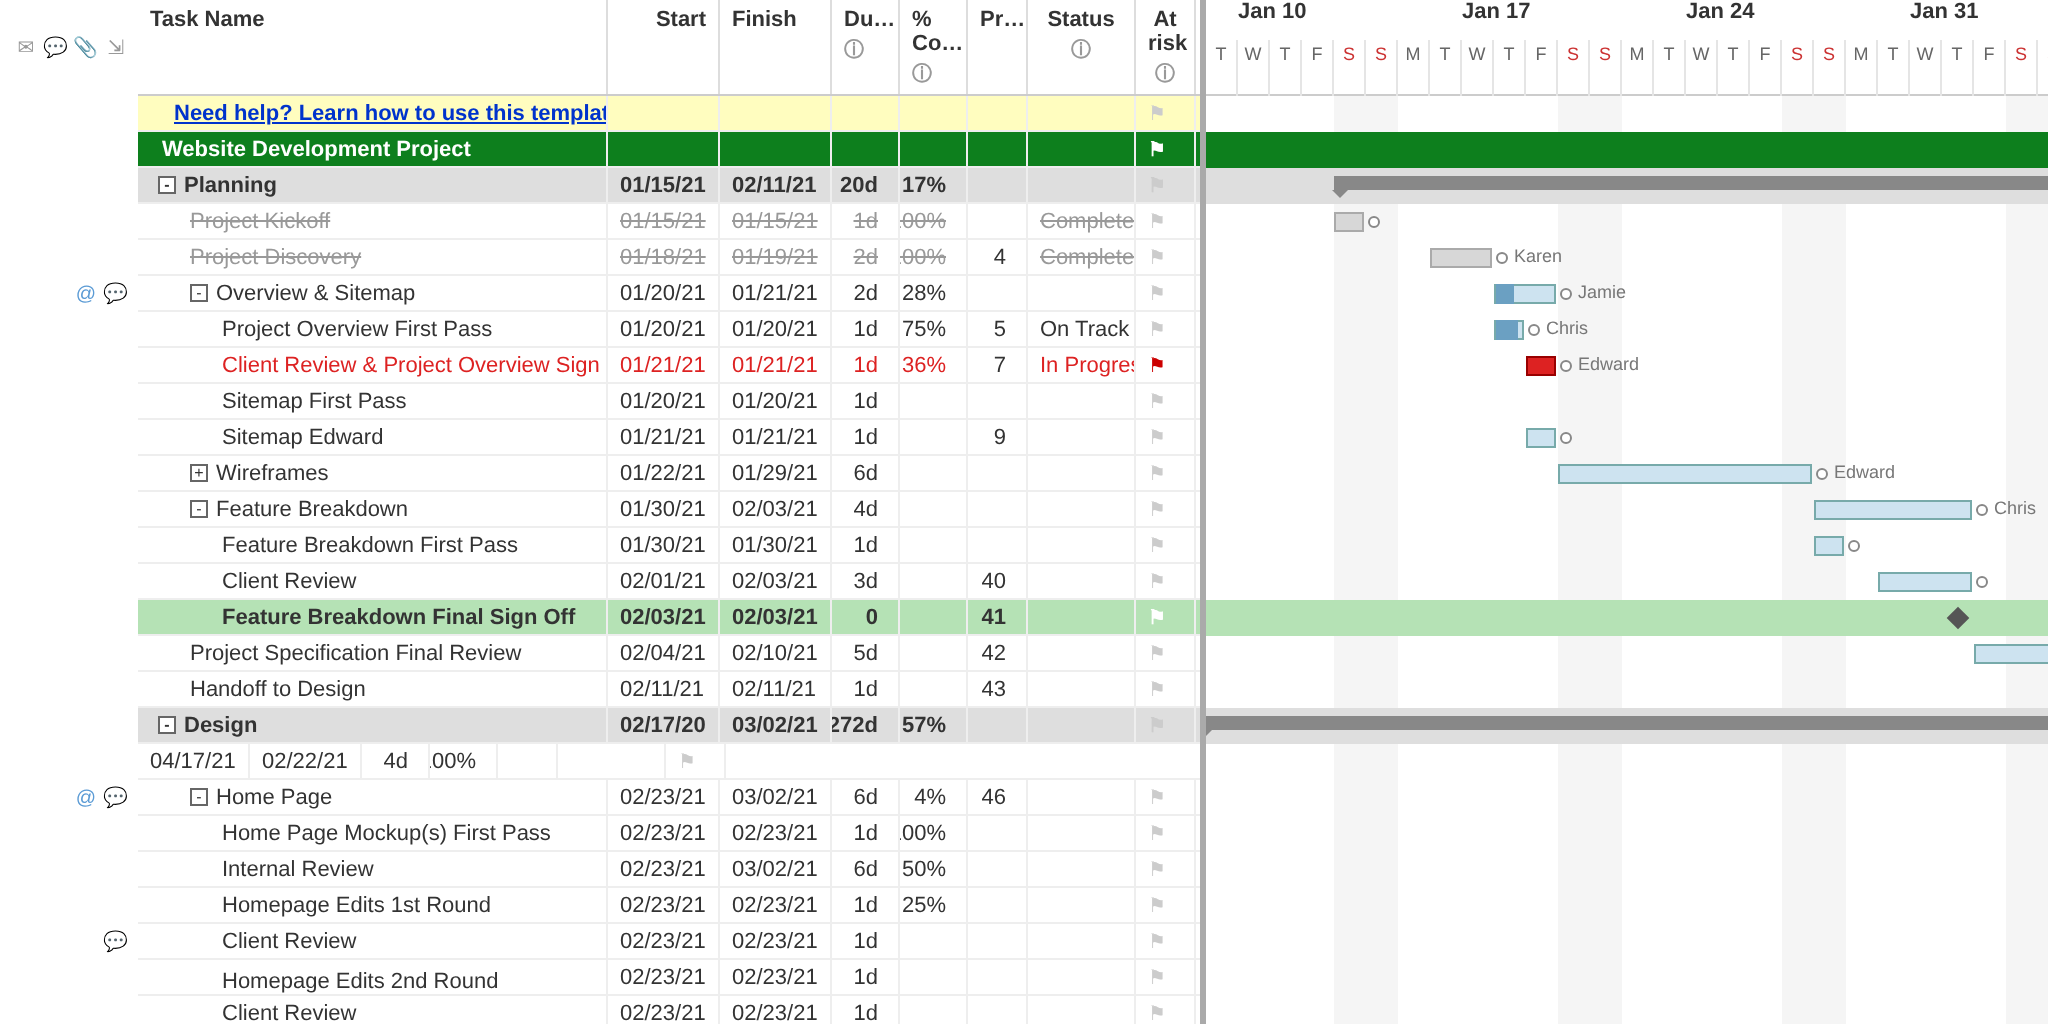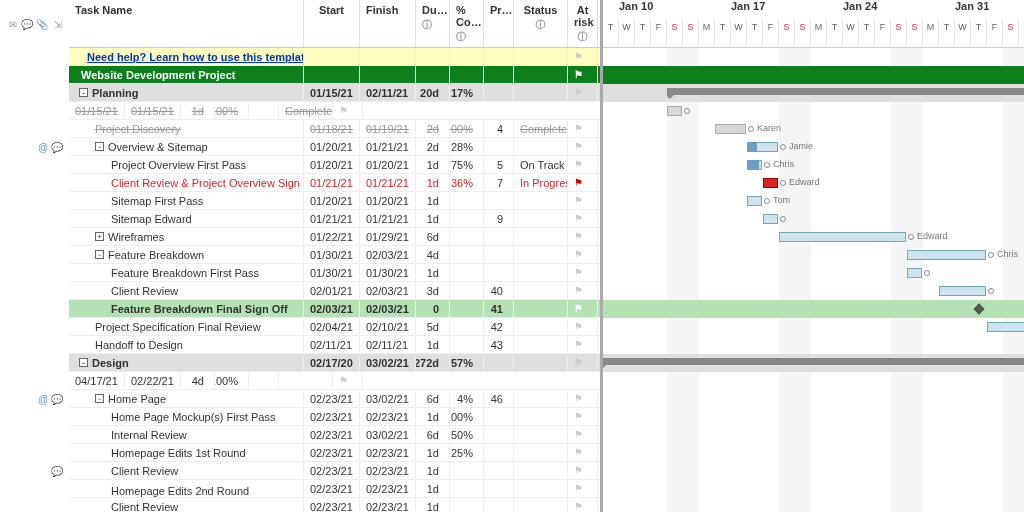--- a/index.html
+++ b/index.html
@@ -7,21 +7,21 @@
   .ic{width:14px;height:11px;display:flex;align-items:center;justify-content:center;font-size:10px;color:#999}
   
   .gutter{position:absolute;left:0;top:0;width:69px;height:512px}
   .grow{height:18px;display:flex;align-items:center;justify-content:flex-end;padding-right:4px;gap:1px}
   
   .grid{position:absolute;left:69px;top:0;width:531px;height:512px}
   .hdr{height:48px;display:flex;border-bottom:1px solid #ccc}
   .hc{border-right:1px solid #ddd;padding:4px 6px;font-weight:bold}
   .hc .info{color:#999;font-size:10px;display:block;margin-top:2px}
   .c-task{width:235px}
-  .c-start{width:56px;text-align:center}
+  .c-start{width:56px;text-align:right}
   .c-finish{width:56px;text-align:left}
   .c-dur{width:34px;text-align:left}
   .c-pct{width:34px;text-align:left}
   .c-pr{width:30px;text-align:left}
   .c-stat{width:54px;text-align:center}
   .c-risk{width:30px;text-align:center}
   .row{height:18px;display:flex;align-items:center;border-bottom:1px solid #eee}
   .cell{border-right:1px solid #eee;padding:0 6px;height:100%;display:flex;align-items:center;white-space:nowrap;overflow:hidden}
   .cell.num{justify-content:flex-end;padding-right:10px}
   .help{background:#fffdbf}
@@ -154,20 +154,23 @@
         <div class="cell c-finish">02/11/21</div>
         <div class="cell c-dur num " style="font-weight: bold;">20d</div>
         <div class="cell c-pct num" style="font-weight: bold;">17%</div>
         <div class="cell c-pr num"></div>
         <div class="cell c-stat"></div>
         <div class="cell c-risk">
           <span class="flag off">⚑</span>
         </div>
       </div>
       <div class="row">
+        <div class="cell c-task" style="padding-left: 26px;">
+          <span class="done">Project Kickoff</span>
+        </div>
         <div class="cell c-start done">01/15/21</div>
         <div class="cell c-finish done">01/15/21</div>
         <div class="cell c-dur num done">1d</div>
         <div class="cell c-pct num done">100%</div>
         <div class="cell c-pr num"></div>
         <div class="cell c-stat done">Complete</div>
         <div class="cell c-risk">
           <span class="flag off">⚑</span>
         </div>
       </div>
@@ -552,25 +555,20 @@
         <div class="bar t" style="left: 144px; width: 15px;">
           <div class="bar p" style="left: 0px; top: -1px; height: 10px; width: 11px;"></div>
         </div>
         <div class="link" style="left: 161px; top: 6px;"></div>
         <div class="lbl" style="left: 170px;">Chris</div>
       </div>
       <div class="gr" style="top: 126px;">
         <div class="bar r" style="left: 160px; width: 15px;"></div>
         <div class="link" style="left: 177px; top: 6px;"></div>
         <div class="lbl" style="left: 186px;">Edward</div>
-      </div>
-      <div class="gr" style="top: 144px;">
-        <div class="bar t" style="left: 144px; width: 15px;"></div>
-        <div class="link" style="left: 161px; top: 6px;"></div>
-        <div class="lbl" style="left: 170px;">Tom</div>
       </div>
       <div class="gr" style="top: 162px;">
         <div class="bar t" style="left: 160px; width: 15px;"></div>
         <div class="link" style="left: 177px; top: 6px;"></div>
       </div>
       <div class="gr" style="top: 180px;">
         <div class="bar t" style="left: 176px; width: 127px;"></div>
         <div class="link" style="left: 305px; top: 6px;"></div>
         <div class="lbl" style="left: 314px;">Edward</div>
       </div>

